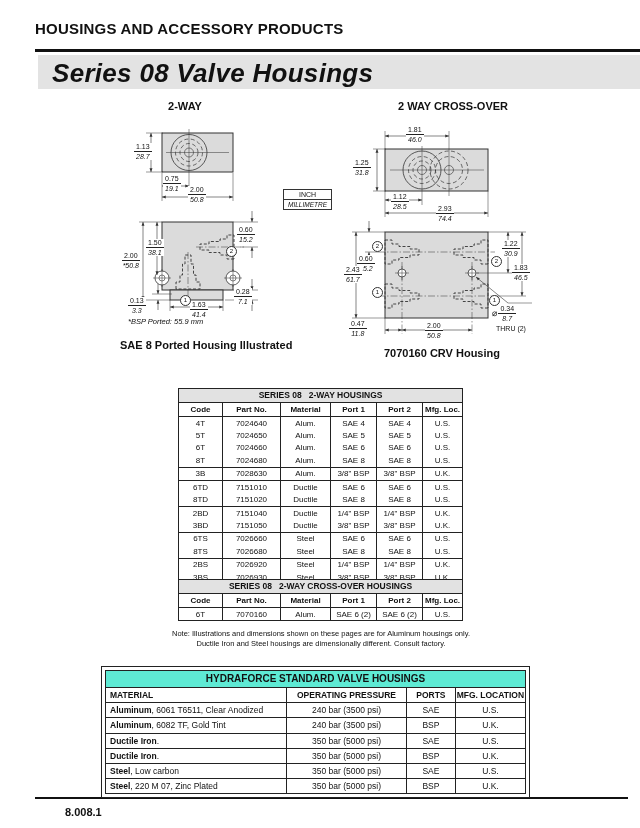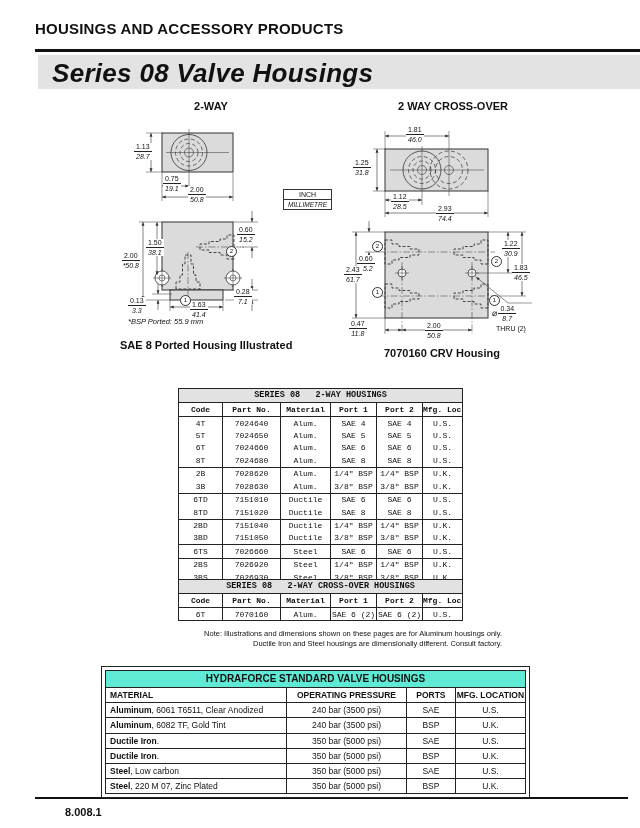--- a/index.html
+++ b/index.html
@@ -42,50 +42,50 @@
         font-size:6px;line-height:9px;text-align:center;background:#fff;z-index:3;}
 
   
   .legend{left:283px;top:189px;width:47px;border:1px solid #333;background:#fff;text-align:center;z-index:3;}
   .legend .lt{font-size:7px;border-bottom:1px solid #333;padding:1px 0;}
   .legend .lb{font-size:6.5px;font-style:italic;padding:1px 0;}
 
   
   .tblwrap{z-index:2;}
   table{border-collapse:collapse;width:100%;table-layout:fixed;}
-  .pt table{border:1.5px solid #222;font-family:Liberation Mono, monospace;}
+  .pt table{border:1.5px solid #222;}
   .pt th,.pt td{border-left:1px solid #222;border-right:1px solid #222;
     font-size:8px;text-align:center;padding:1px 0;line-height:1.18;overflow:hidden;white-space:nowrap;}
   .pt .ttl th{background:#e2e2e2;border-bottom:1px solid #222;font-size:8.5px;height:11px;}
   .pt .hdr th{border-bottom:1px solid #222;font-size:8px;height:11px;}
   .pt tbody{border-top:1px solid #222;}
   .pt tbody td{padding:1.5px 0;}
 
   .t3box{left:101px;top:666px;width:421px;border:1.5px solid #222;background:#fff;padding:3px;}
   .t3 table{border:1px solid #222;}
   .t3 th,.t3 td{border:1px solid #222;font-size:8.5px;text-align:center;padding:2px 0;line-height:1.2;white-space:nowrap;overflow:hidden;}
   .t3 .ttl th{background:#5eead4;font-size:10px;height:12px;}
   .t3 td:first-child{text-align:left;padding-left:4px;}
 
-  .note{left:140px;top:629px;width:362px;text-align:right;font-size:7.5px;line-height:10px;}
+  .note{left:140px;top:629px;width:362px;text-align:center;font-size:7.5px;line-height:10px;}
 
   .botrule{left:35px;top:797px;width:593px;height:2px;background:#111;}
   .pageno{left:35px;top:806px;font-size:11px;font-weight:bold;padding-left:30px;}
 </style>
 </head>
 <body>
 
 <div id="page">
 
   <div class="abs kicker">HOUSINGS AND ACCESSORY PRODUCTS</div>
   <div class="abs toprule"></div>
   <div class="abs banner"></div>
   <div class="abs banner-title">Series 08 Valve Housings</div>
 
-  <div class="abs sec-title" style="left:156px;top:100px;width:110px;text-align:center;">2-WAY</div>
+  <div class="abs sec-title" style="left:130px;top:100px;width:110px;text-align:center;">2-WAY</div>
   <div class="abs sec-title" style="left:368px;top:100px;width:170px;">2 WAY CROSS-OVER</div>
 
   <svg id="dwg" class="abs" viewBox="0 0 640 828">
     <defs>
       <marker id="ar" viewBox="0 0 8 8" refX="7.6" refY="4" markerWidth="7" markerHeight="7" orient="auto-start-reverse">
         <path d="M0.5,1.2 L7.6,4 L0.5,6.8 z" fill="#333"></path>
       </marker>
       <path id="cart" d="M-17,-12 L-10,-12 L-10,-8 L-3,-8 L-3,-5.5 L8,-5.5 L8,-3 L17,-3 L17,3 L8,3 L8,5.5 L-3,5.5 L-3,8 L-10,8 L-10,12 L-17,12 Z"></path>
     </defs>
 
@@ -353,28 +353,20 @@
             <td>8T</td>
             <td>7024680</td>
             <td>Alum.</td>
             <td>SAE 8</td>
             <td>SAE 8</td>
             <td>U.S.</td>
           </tr>
         </tbody>
       <tbody>
           <tr>
-            <td>2B</td>
-            <td>7028620</td>
-            <td>Alum.</td>
-            <td>1/4" BSP</td>
-            <td>1/4" BSP</td>
-            <td>U.K.</td>
-          </tr>
-          <tr>
             <td>3B</td>
             <td>7028630</td>
             <td>Alum.</td>
             <td>3/8" BSP</td>
             <td>3/8" BSP</td>
             <td>U.K.</td>
           </tr>
         </tbody>
       <tbody>
           <tr>
@@ -412,20 +404,28 @@
             <td>U.K.</td>
           </tr>
         </tbody>
       <tbody>
           <tr>
             <td>6TS</td>
             <td>7026660</td>
             <td>Steel</td>
             <td>SAE 6</td>
             <td>SAE 6</td>
+            <td>U.S.</td>
+          </tr>
+          <tr>
+            <td>8TS</td>
+            <td>7026680</td>
+            <td>Steel</td>
+            <td>SAE 8</td>
+            <td>SAE 8</td>
             <td>U.S.</td>
           </tr>
         </tbody>
       <tbody>
           <tr>
             <td>2BS</td>
             <td>7026920</td>
             <td>Steel</td>
             <td>1/4" BSP</td>
             <td>1/4" BSP</td>

